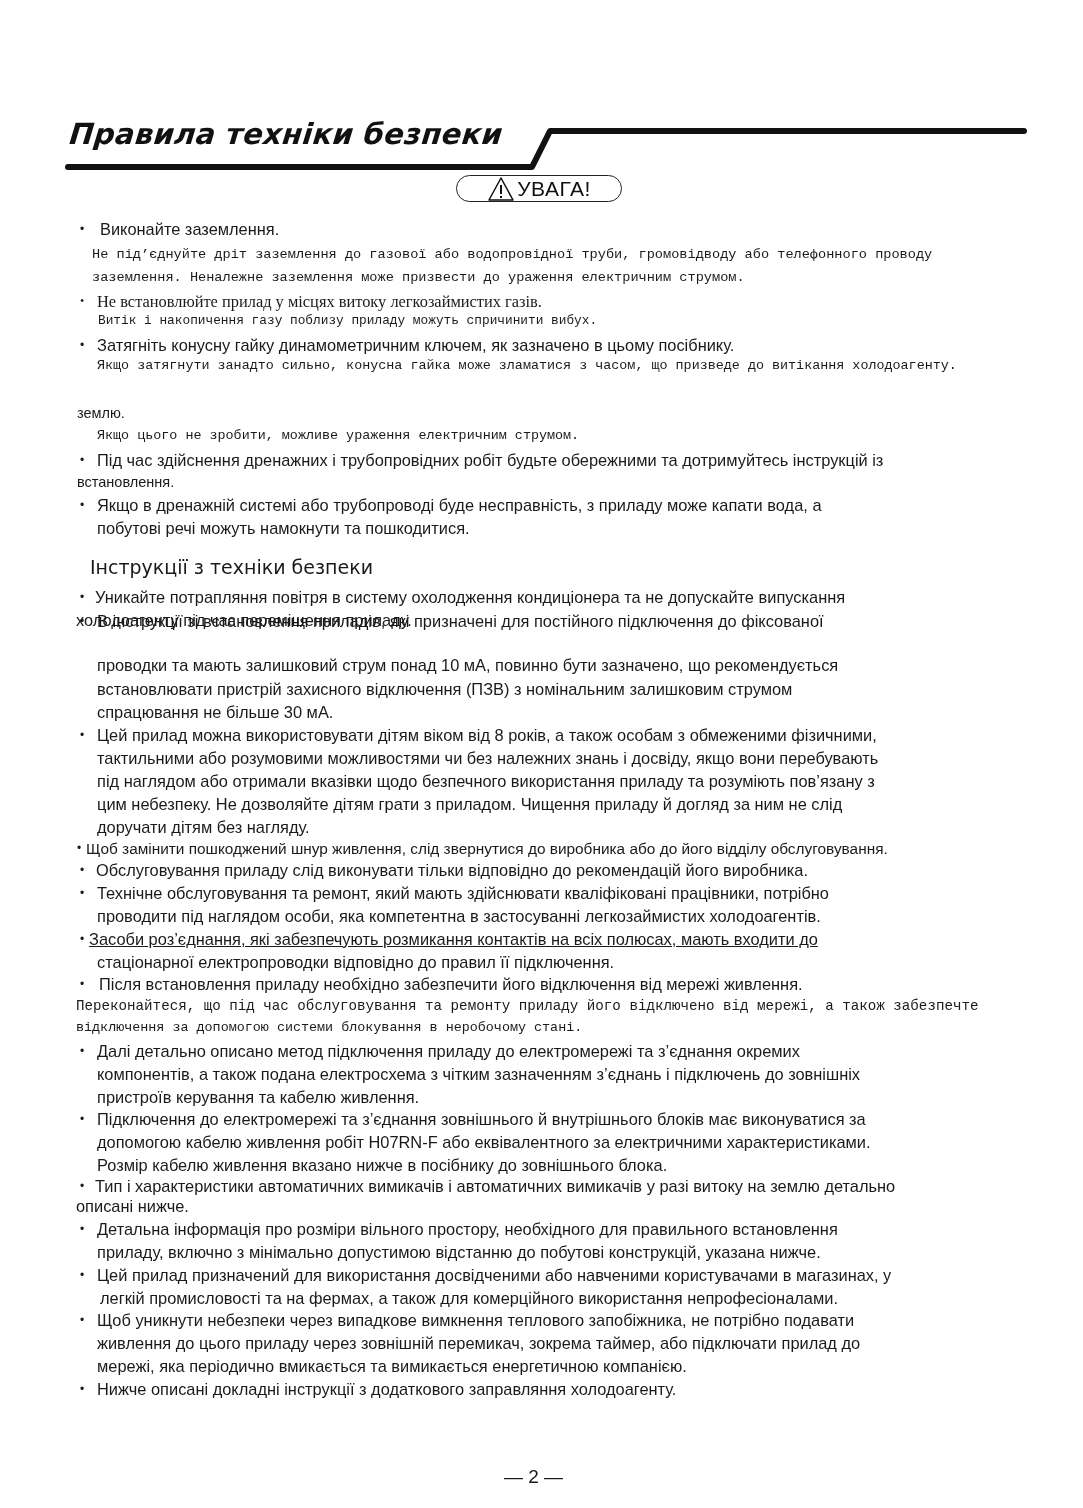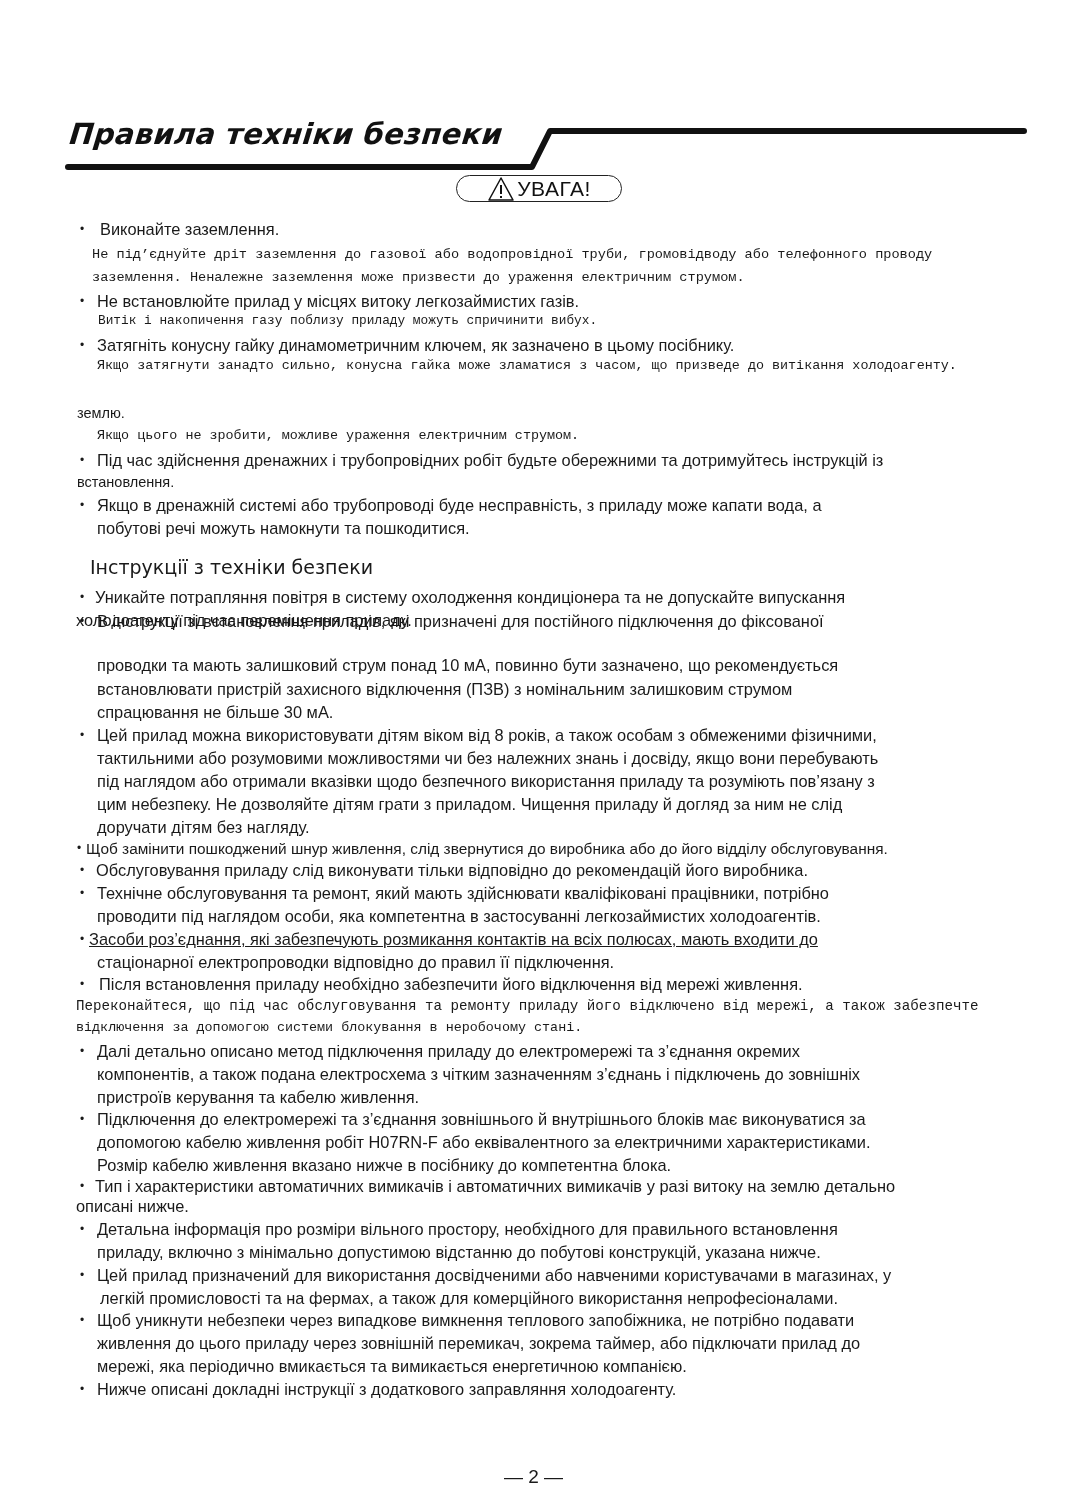--- a/index.html
+++ b/index.html
@@ -44,21 +44,21 @@
       <path d="M14 2 L26 24 L2 24 Z" fill="none" stroke="#111" stroke-width="1.5" stroke-linejoin="round"></path>
       <rect x="13" y="9" width="2" height="9" fill="#111"></rect>
       <rect x="13" y="20" width="2" height="2" fill="#111"></rect>
     </svg>
     <span class="lbl">УВАГА!</span>
   </div>
 
   <div class="ln" style="left:80px;top:220px;"><span class="bullet">•</span><span style="margin-left:7px">Виконайте заземлення.</span></div>
   <div class="ln sub" style="left:92px;top:247px;">Не під’єднуйте дріт заземлення до газової або водопровідної труби, громовідводу або телефонного проводу</div>
   <div class="ln sub" style="left:92px;top:270px;">заземлення. Неналежне заземлення може призвести до ураження електричним струмом.</div>
-  <div class="ln" style="left:80px;top:292px;"><span class="bullet">•</span><span style="margin-left:4px">Не встановлюйте прилад у місцях витоку легкозаймистих газів.</span></div>
+  <div class="ln" style="left:80px;top:292px;font-family:Liberation Serif, serif;"><span class="bullet">•</span><span style="margin-left:4px">Не встановлюйте прилад у місцях витоку легкозаймистих газів.</span></div>
   <div class="ln sub" style="left:98px;top:313px;font-size:12.8px;">Витік і накопичення газу поблизу приладу можуть спричинити вибух.</div>
   <div class="ln" style="left:80px;top:336px;"><span class="bullet">•</span><span style="margin-left:4px">Затягніть конусну гайку динамометричним ключем, як зазначено в цьому посібнику.</span></div>
   <div class="ln sub" style="left:97px;top:358px;font-size:13.4px;">Якщо затягнути занадто сильно, конусна гайка може зламатися з часом, що призведе до витікання холодоагенту.</div>
   <div class="ln" style="left:77px;top:405px;font-size:14.5px;">землю.</div>
   <div class="ln sub" style="left:97px;top:428px;font-size:13.4px;">Якщо цього не зробити, можливе ураження електричним струмом.</div>
   <div class="ln" style="left:80px;top:451px;"><span class="bullet">•</span><span style="margin-left:4px">Під час здійснення дренажних і трубопровідних робіт будьте обережними та дотримуйтесь інструкцій із</span></div>
   <div class="ln" style="left:77px;top:474px;font-size:14.5px;">встановлення.</div>
   <div class="ln" style="left:80px;top:496px;"><span class="bullet">•</span><span style="margin-left:4px">Якщо в дренажній системі або трубопроводі буде несправність, з приладу може капати вода, а</span></div>
   <div class="ln" style="left:97px;top:519px;">побутові речі можуть намокнути та пошкодитися.</div>
 
@@ -87,21 +87,21 @@
   <div class="ln" style="left:80px;top:975px;"><span class="bullet">•</span><span style="margin-left:6px">Після встановлення приладу необхідно забезпечити його відключення від мережі живлення.</span></div>
   <div class="ln sub" style="left:76px;top:998px;font-size:14.2px;">Переконайтеся, що під час обслуговування та ремонту приладу його відключено від мережі, а також забезпечте</div>
   <div class="ln sub" style="left:76px;top:1020px;font-size:13.4px;">відключення за допомогою системи блокування в неробочому стані.</div>
 
   <div class="ln" style="left:80px;top:1042px;"><span class="bullet">•</span><span style="margin-left:4px">Далі детально описано метод підключення приладу до електромережі та з’єднання окремих</span></div>
   <div class="ln" style="left:97px;top:1065px;">компонентів, а також подана електросхема з чітким зазначенням з’єднань і підключень до зовнішніх</div>
   <div class="ln" style="left:97px;top:1088px;">пристроїв керування та кабелю живлення.</div>
 
   <div class="ln" style="left:80px;top:1110px;"><span class="bullet">•</span><span style="margin-left:4px">Підключення до електромережі та з’єднання зовнішнього й внутрішнього блоків має виконуватися за</span></div>
   <div class="ln" style="left:97px;top:1133px;">допомогою кабелю живлення робіт H07RN-F або еквівалентного за електричними характеристиками.</div>
-  <div class="ln" style="left:97px;top:1156px;">Розмір кабелю живлення вказано нижче в посібнику до компетентна блока.</div>
+  <div class="ln" style="left:97px;top:1156px;">Розмір кабелю живлення вказано нижче в посібнику до зовнішнього блока.</div>
 
   <div class="ln" style="left:80px;top:1177px;"><span class="bullet">•</span><span style="margin-left:2px">Тип і характеристики автоматичних вимикачів і автоматичних вимикачів у разі витоку на землю детально</span></div>
   <div class="ln" style="left:76px;top:1197px;">описані нижче.</div>
 
   <div class="ln" style="left:80px;top:1220px;"><span class="bullet">•</span><span style="margin-left:4px">Детальна інформація про розміри вільного простору, необхідного для правильного встановлення</span></div>
   <div class="ln" style="left:97px;top:1243px;">приладу, включно з мінімально допустимою відстанню до побутові конструкцій, указана нижче.</div>
 
   <div class="ln" style="left:80px;top:1266px;"><span class="bullet">•</span><span style="margin-left:4px">Цей прилад призначений для використання досвідченими або навченими користувачами в магазинах, у</span></div>
   <div class="ln" style="left:100px;top:1289px;">легкій промисловості та на фермах, а також для комерційного використання непрофесіоналами.</div>
 

